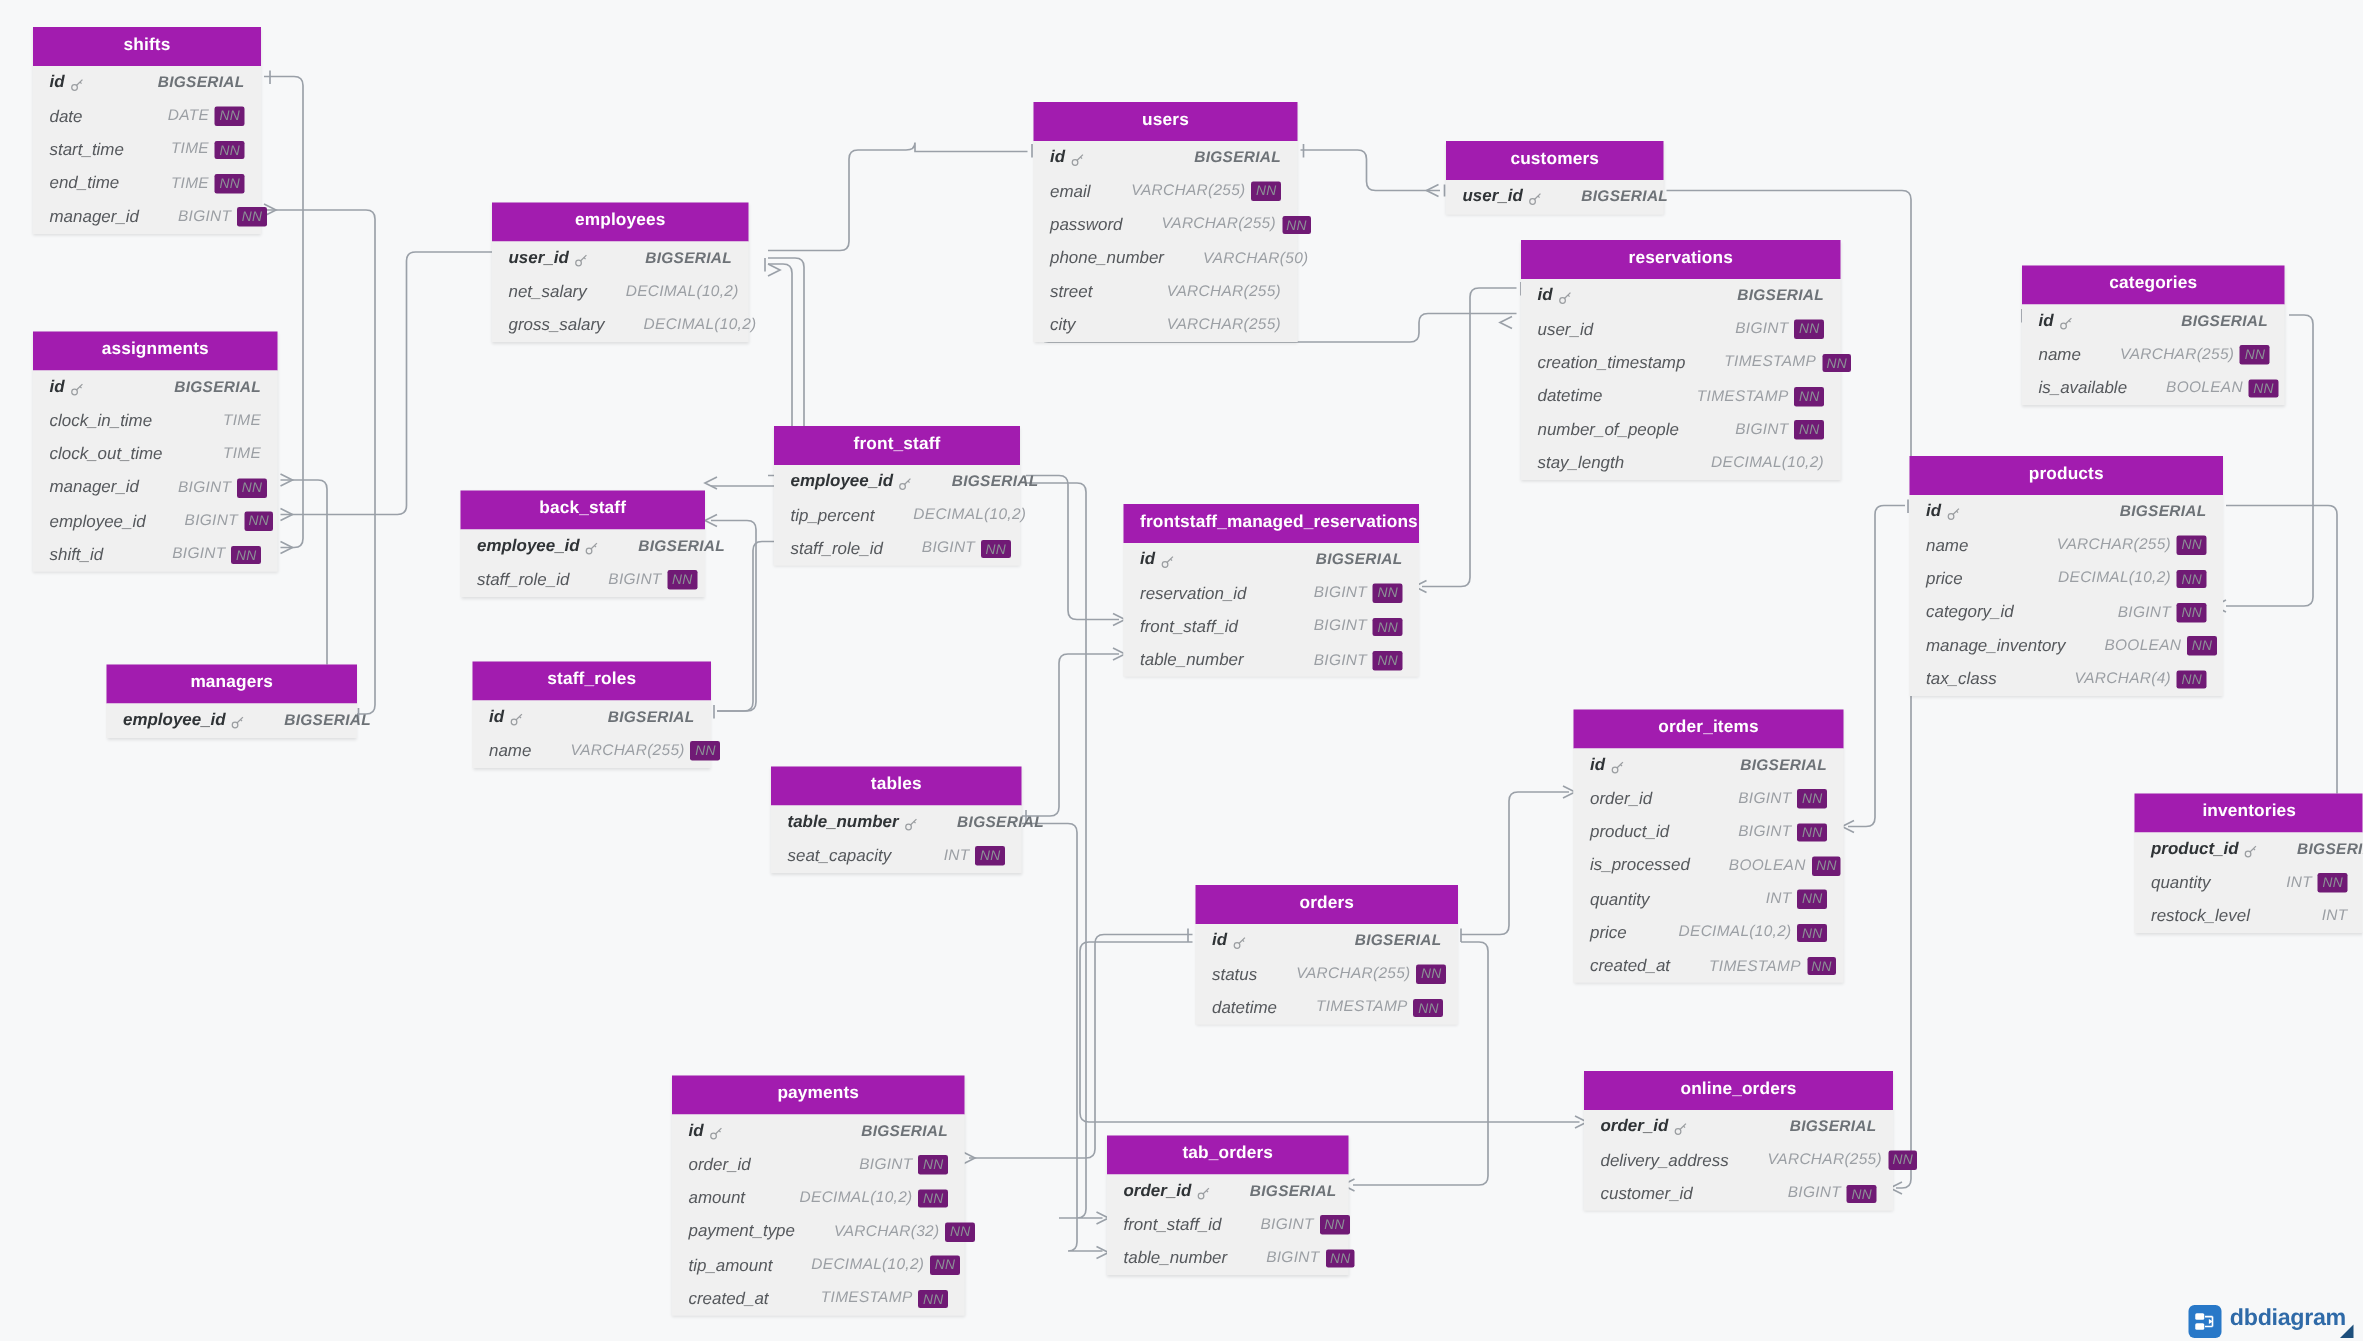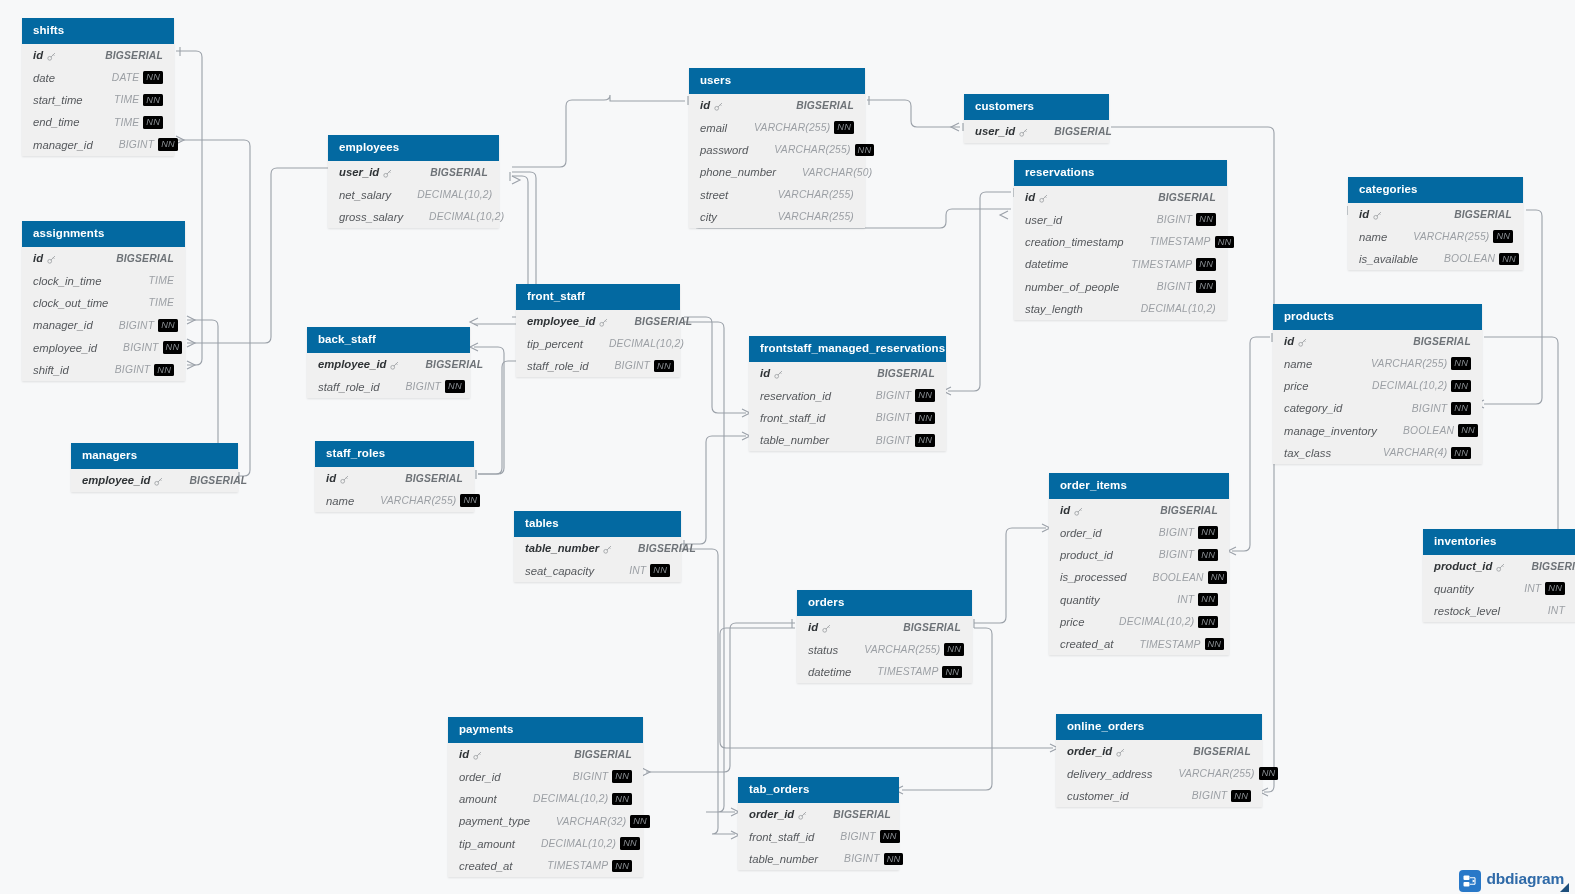--- a/index.html
+++ b/index.html
@@ -33,28 +33,29 @@
   
   .table-card {
     position: absolute;
     z-index: 2;
     background: #f0f0f0;
     box-shadow: 0 1px 2px rgba(0,0,0,0.10);
     font-size: 11.5px;
     overflow: visible;
   }
   .tbl-header {
-    background: #0369a1;
+    background: #a21caf;
     color: #ffffff;
     font-weight: bold;
     font-size: 11.5px;
     letter-spacing: 0.1px;
     padding: 6px 11px 7px 11px;
     line-height: 1.15;
     white-space: nowrap;
+    text-align: center;
   }
   .tbl-body {
     padding: 0;
     font-style: italic;
   }
   .field-row {
     display: flex;
     align-items: center;
     justify-content: space-between;
     padding: 0 11px;
@@ -82,21 +83,21 @@
   .ftype {
     color: #9b9fa4;
     font-size: 10.3px;
     letter-spacing: 0.2px;
   }
   .field-row.pk .ftype {
     color: #6d7277;
     font-weight: bold;
   }
   .nn {
-    background: #000000;
+    background: #701a75;
     color: #8c9196;
     font-size: 9.2px;
     letter-spacing: 0.2px;
     padding: 1px 3px 1px 3px;
     border-radius: 1.5px;
     line-height: 1.15;
   }
   .key-icon {
     display: inline-block;
     width: 9px;
@@ -744,21 +745,21 @@
             <span class="fname">
               <span>created_at</span>
             </span>
             <span class="ftype-wrap">
               <span class="ftype">TIMESTAMP</span>
               <span class="nn">NN</span>
             </span>
           </div>
         </div>
       </div>
-      <div class="table-card" style="left: 738px; top: 757px; width: 161px; margin-top: 20px;">
+      <div class="table-card" style="left: 738px; top: 757px; width: 161px;">
         <div class="tbl-header">tab_orders</div>
         <div class="tbl-body">
           <div class="field-row pk">
             <span class="fname">
               <span>order_id</span>
               <span class="key-icon">
                 <svg width="9" height="9" viewBox="0 0 12 12">
                   <circle cx="3.6" cy="8.4" r="2.5" fill="none" stroke="#6d7277" stroke-width="1.1"></circle>
                   <path d="M5.3 6.7 L10.6 1.4" stroke="#6d7277" stroke-width="1.1" fill="none"></path>
                   <path d="M8.4 3.6 L9.8 5.0" stroke="#6d7277" stroke-width="1.1" fill="none"></path>

